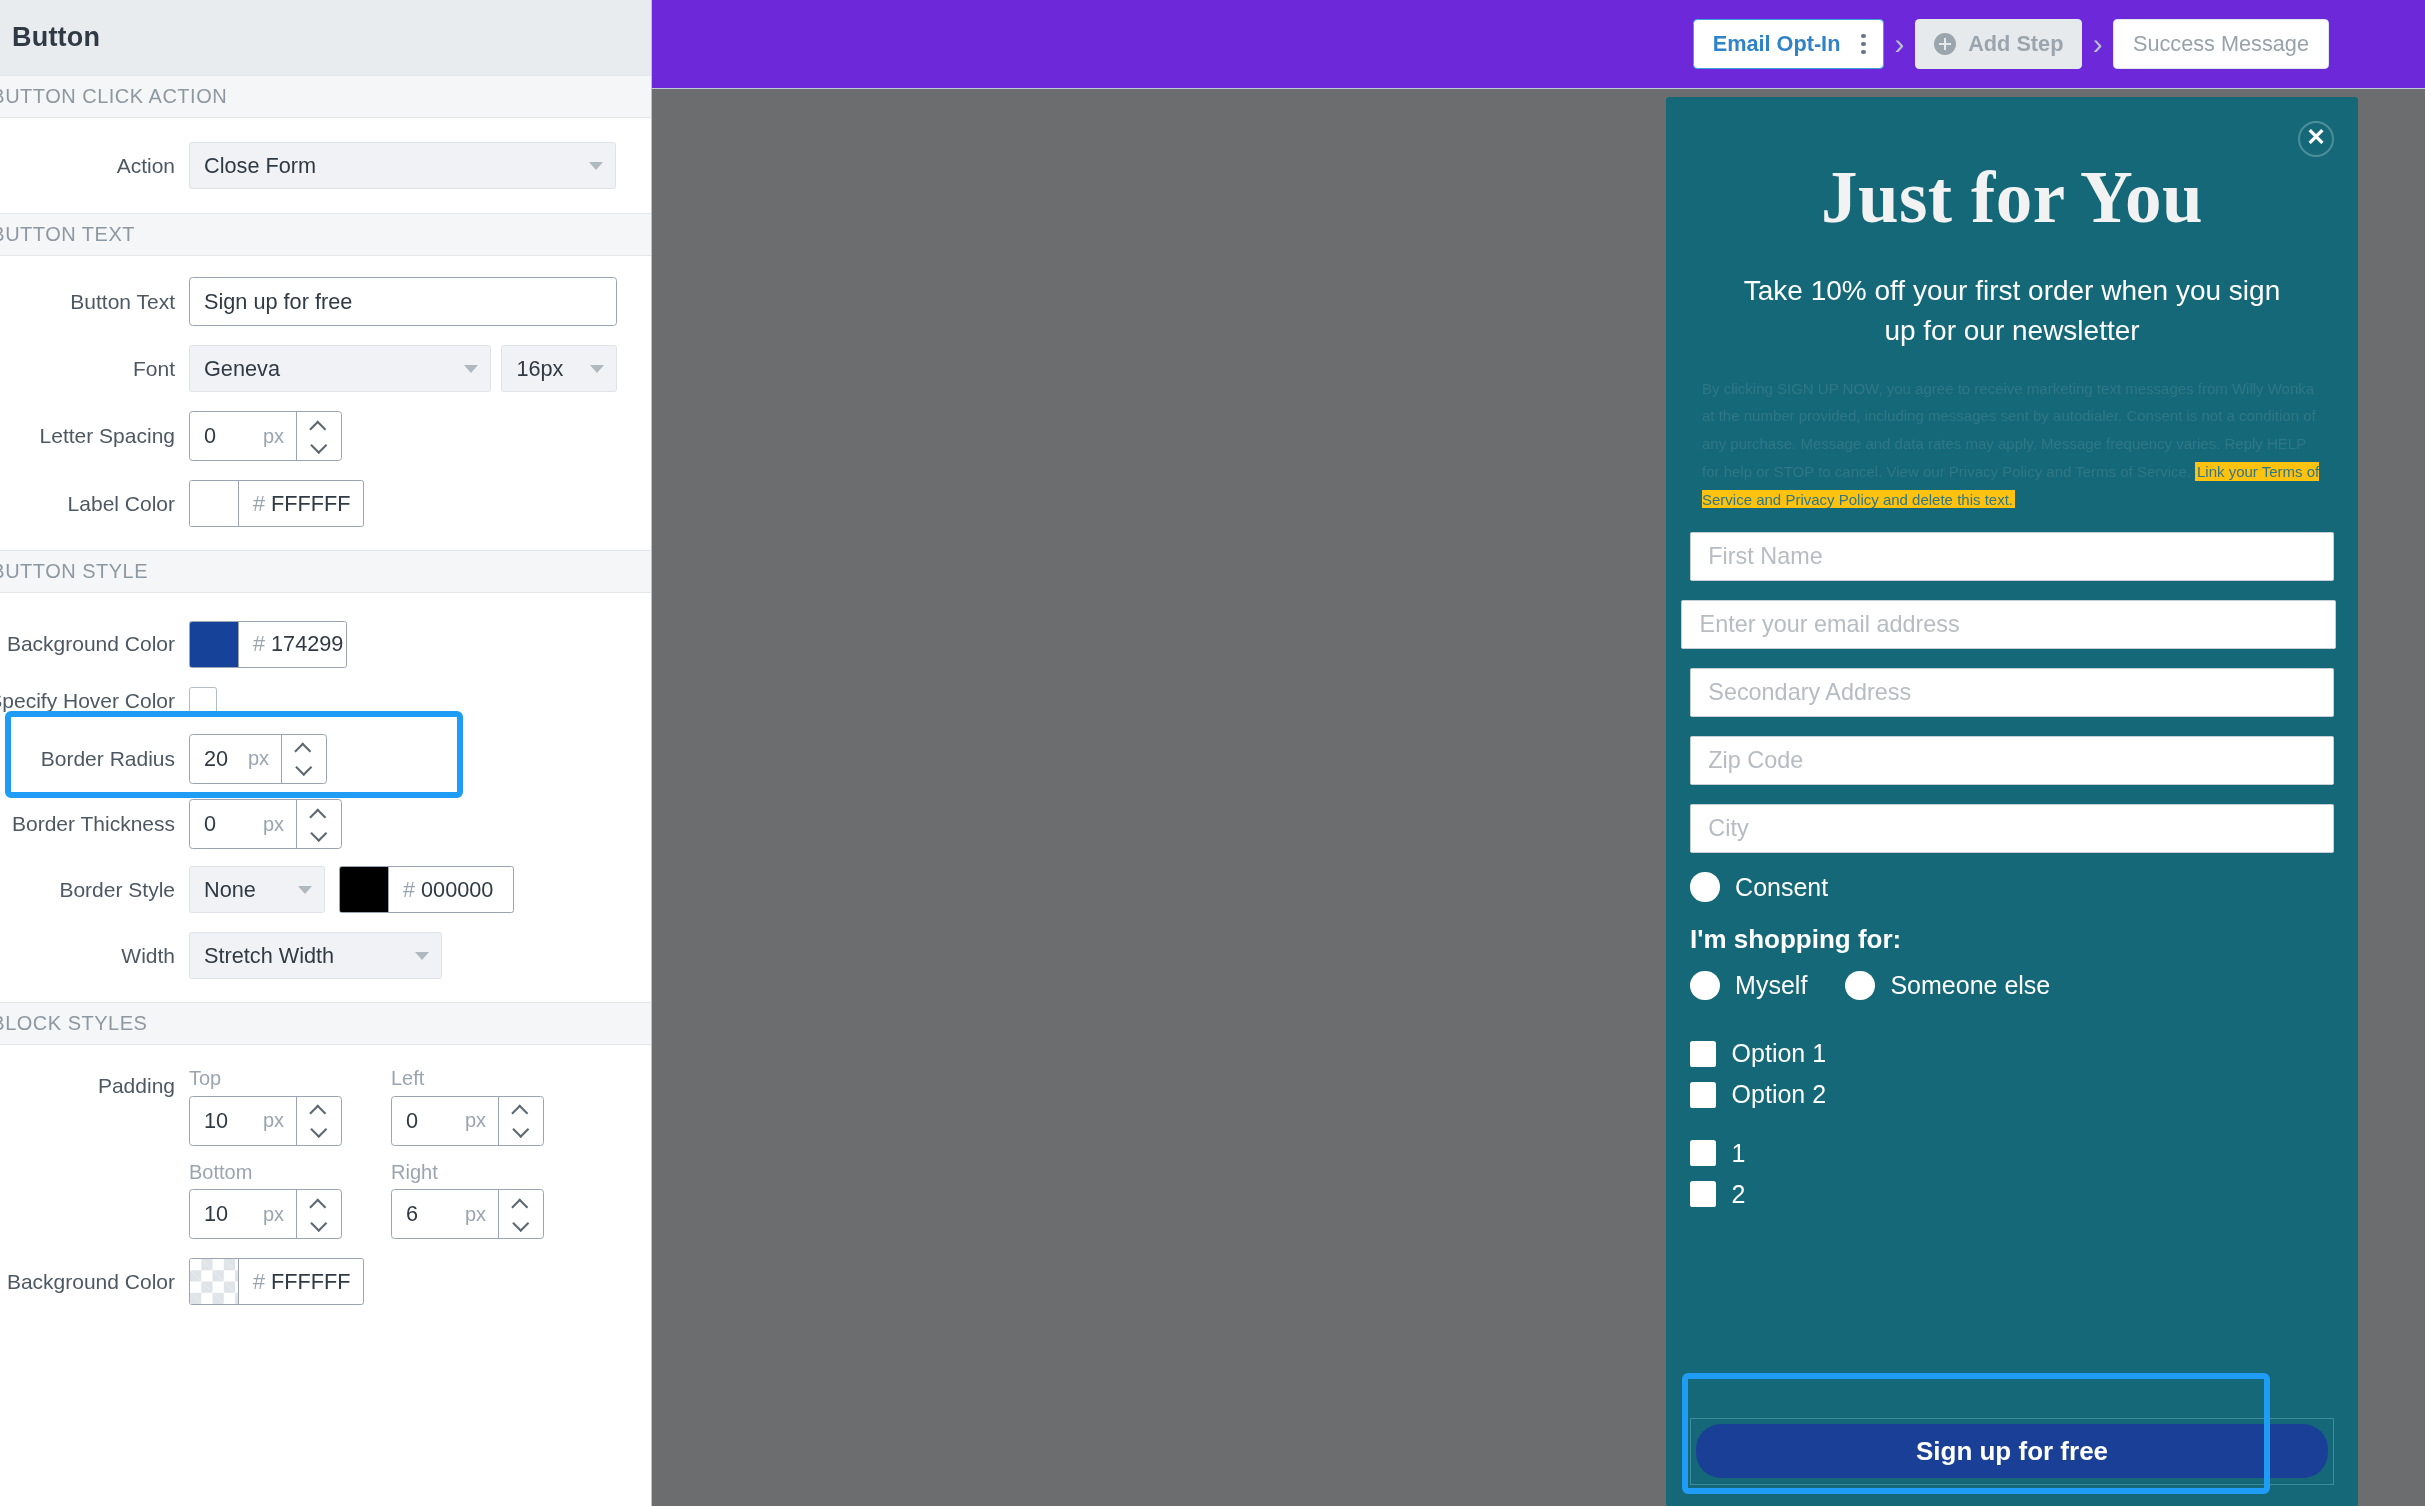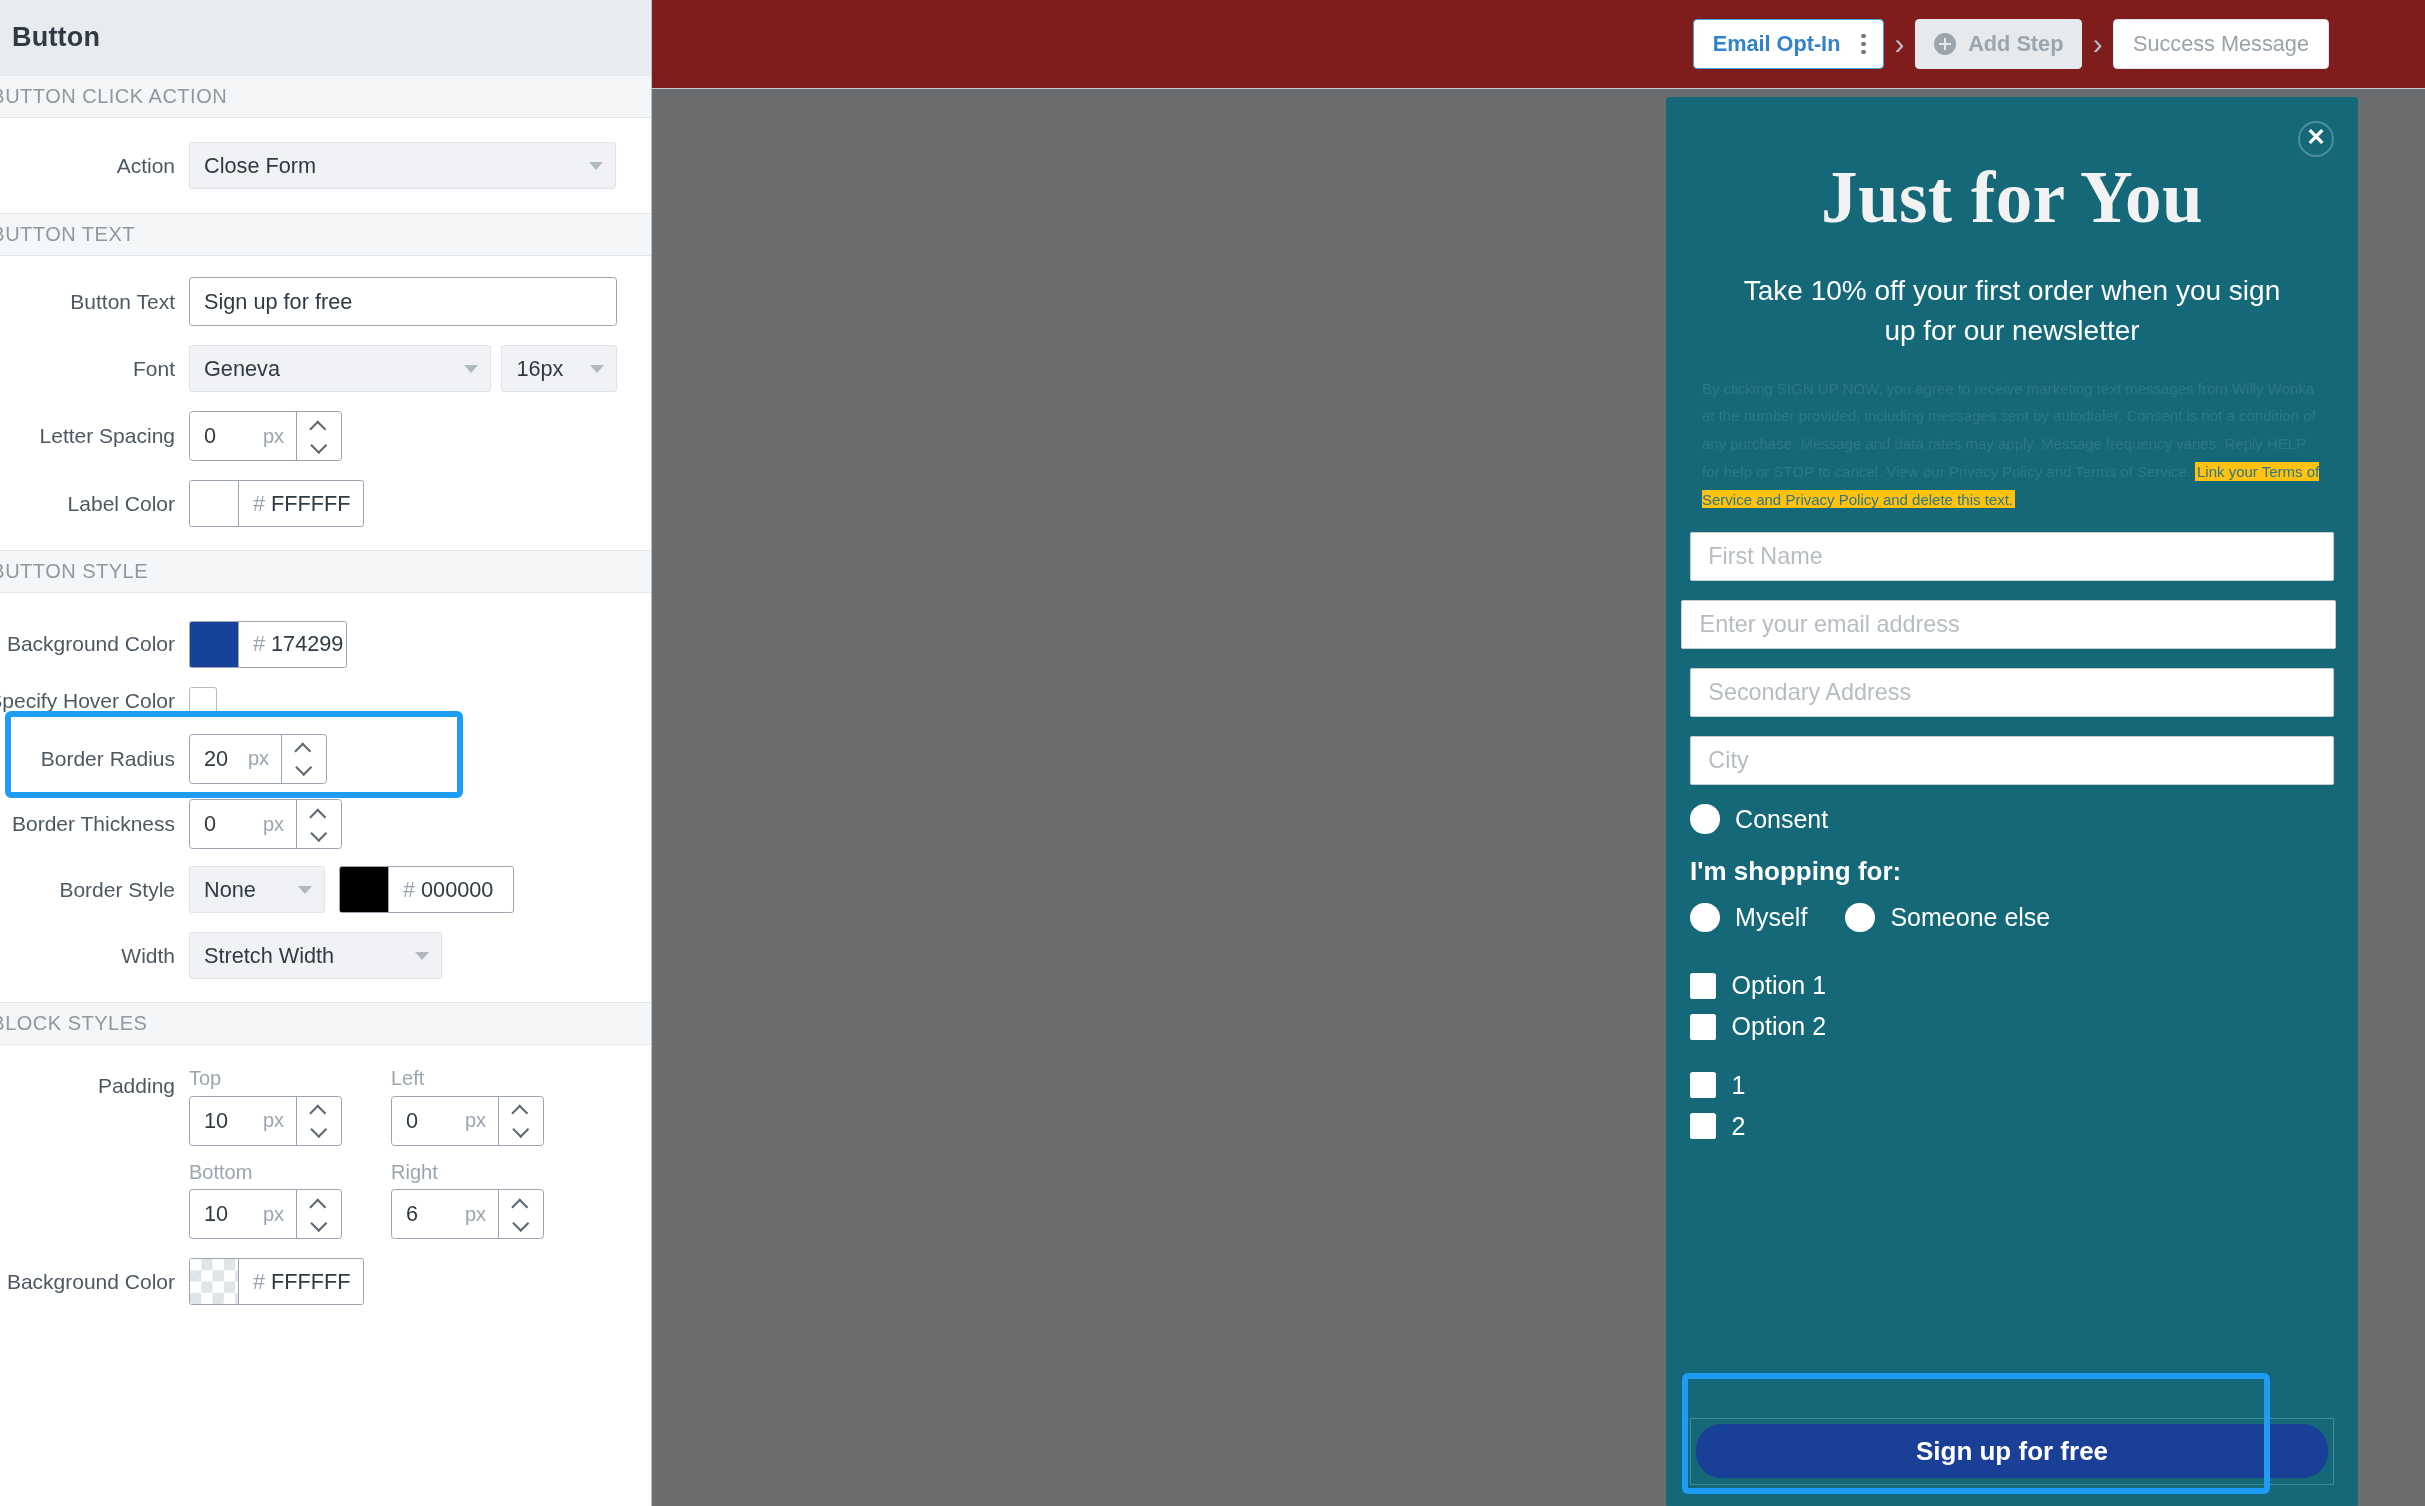--- a/index.html
+++ b/index.html
@@ -7,21 +7,21 @@
     width: 2426px; height: 1507px;
     font-family: "Liberation Sans", sans-serif;
     background: #ffffff;
     overflow: hidden;
   }
   .root { position: relative; width: 2426px; height: 1507px; }
 
   
   .topbar {
     position: absolute; left: 652px; top: 0; width: 1774px; height: 89px;
-    background: #7f1d1d; border-bottom: 1.7px solid #c3cbd4;
+    background: #6d28d9; border-bottom: 1.7px solid #c3cbd4;
     display: flex; align-items: center; justify-content: flex-end;
     padding-right: 97px;
   }
   .steps { display: flex; align-items: center; gap: 0; }
   .step {
     height: 50px; display: flex; align-items: center; padding: 0 19px;
     font-size: 21.7px; border-radius: 4.3px; white-space: nowrap;
   }
   .step-active {
     border: 1.7px solid #3ea3dc; color: #3083c9; font-weight: 600;
@@ -508,20 +508,23 @@
       <div class="field">
         <span>First Name</span>
       </div>
       <div class="field wide">
         <span>Enter your email address</span>
       </div>
       <div class="field">
         <span>Secondary Address</span>
       </div>
       <div class="field">
+        <span>Zip Code</span>
+      </div>
+      <div class="field">
         <span>City</span>
       </div>
     </div>
 
     <div class="optblock">
 
       <div class="optrow">
         <span class="radio"></span>
         <span class="opttext">Consent</span>
       </div>

